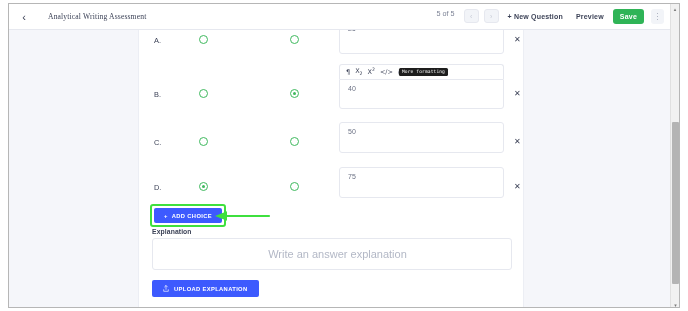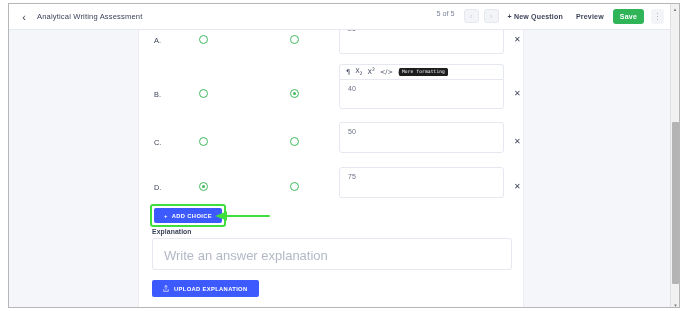--- a/index.html
+++ b/index.html
@@ -30,25 +30,26 @@
   }
   .back-chevron {
     width: 10px; height: 12px;
     color: #3c4257;
     font-size: 11px;
     line-height: 12px;
     text-align: center;
     cursor: pointer;
   }
   .app-title {
-    margin-left: 8px;
+    margin-left: 19px;
     font-size: 7.6px;
     color: #3c4257;
     letter-spacing: .15px;
     white-space: nowrap;
+    font-family: Liberation Serif, serif;
   }
   .header-right {
     margin-left: auto;
     display: flex;
     gap: 5px;
   }
   .page-count {
     font-size: 7.2px;
     color: #7b8194;
     margin-right: 4px;
@@ -262,23 +263,24 @@
   .explanation-box {
     position: absolute;
     left: 13px; top: 208px;
     width: 360px; height: 32px;
     border: 1px solid #e6e8ef;
     border-radius: 3px;
     background: #ffffff;
     cursor: text;
   }
   .explanation-placeholder {
-    font-size: 13px;
+    font-size: 11px;
     color: #b3b8c6;
     padding: 9px 0 0 11px;
+    text-align: center;
   }
   .upload-btn {
     position: absolute;
     left: 13px; top: 250px;
     background: #3d5afe;
     color: #ffffff;
     font-size: 5.8px;
     font-weight: bold;
     letter-spacing: .35px;
     border-radius: 2px;

